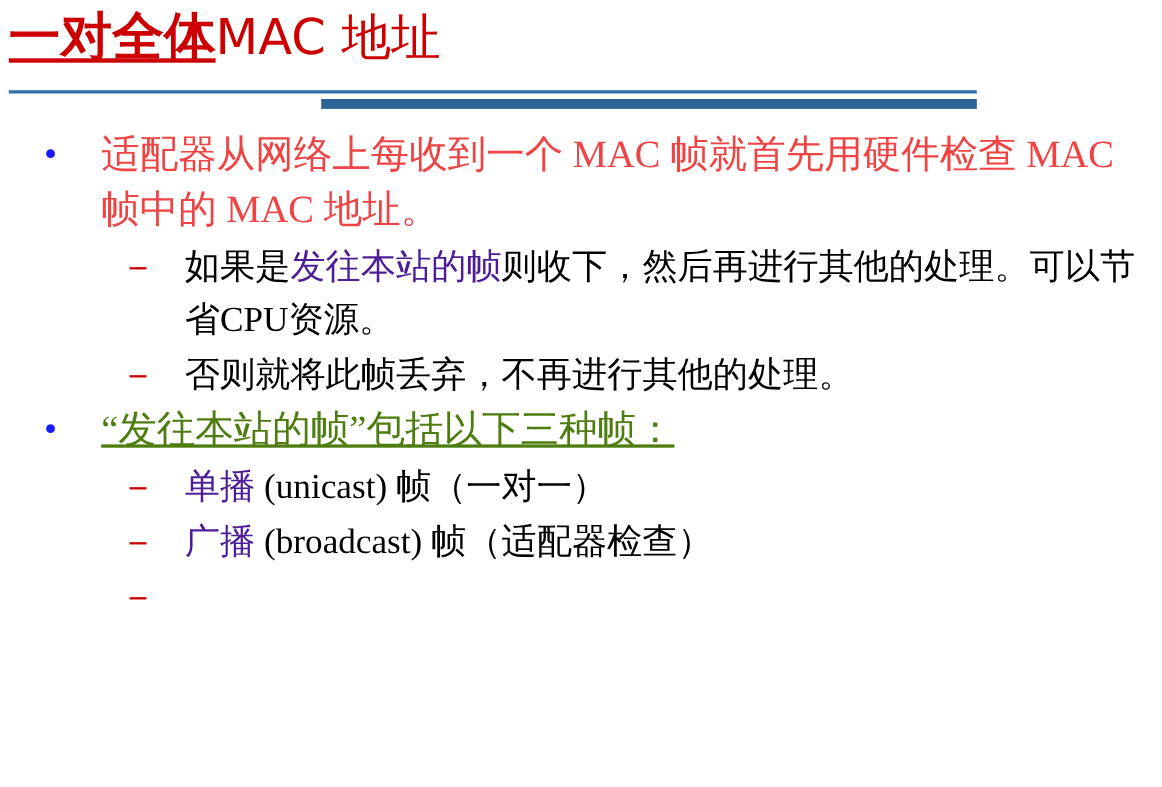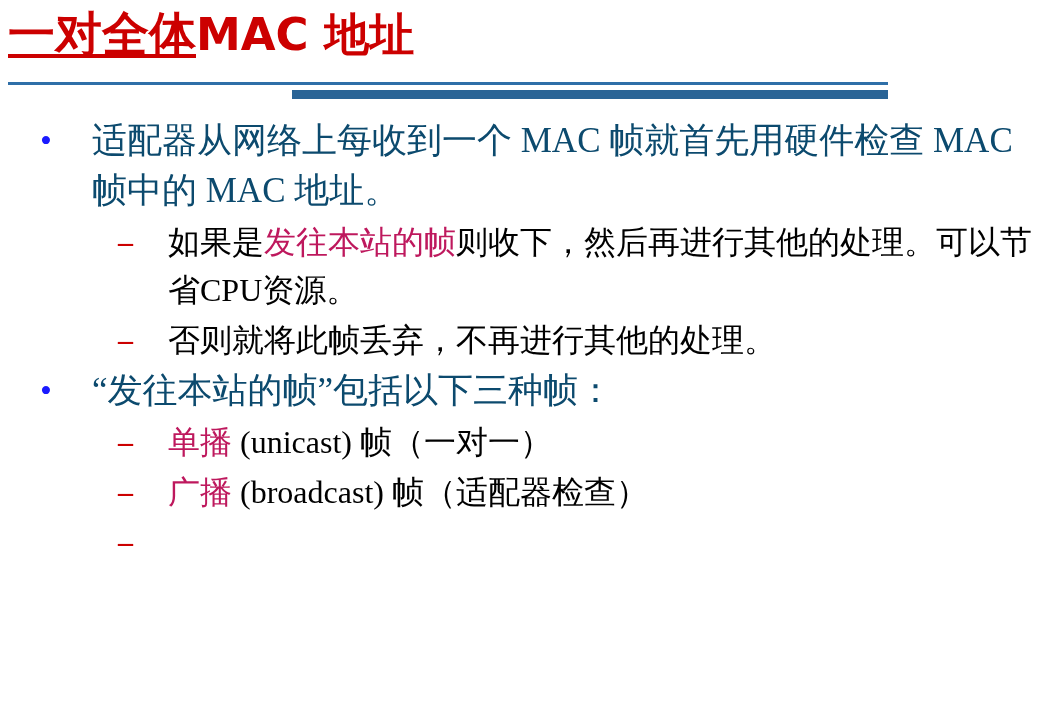--- a/index.html
+++ b/index.html
@@ -35,21 +35,21 @@
     color: #cc0000;
     white-space: nowrap;
   }
   .title-cn {
     text-decoration: underline;
     text-decoration-color: #cc0000;
     text-underline-offset: 4px;
   }
   .title-en {
     font-family: "DejaVu Sans", sans-serif;
-    font-weight: bold;
+    font-weight: normal;
     font-size: 45px;
   }
 
   
   .divider-wrap {
     position: absolute;
     left: 0;
     top: 82px;
     width: 1056px;
     height: 20px;
@@ -88,24 +88,25 @@
     position: absolute;
     left: 40px;
     top: 0;
     font-size: 34px;
     line-height: 50px;
     color: #1a1aff;
   }
   .lvl1 .text {
     font-size: 35px;
     line-height: 50px;
-    color: #0c4a6e;
+    color: #ef4444;
   }
   .lvl1.blue .text {
-    color: #0c4a6e;
+    color: #4d7c0f;
+    text-decoration: underline;
   }
 
   .lvl2 {
     position: relative;
     padding-left: 168px;
     margin-bottom: 2px;
   }
   .lvl2 .dash {
     position: absolute;
     left: 118px;
@@ -114,21 +115,21 @@
     line-height: 48px;
     font-weight: bold;
     color: #cc0000;
   }
   .lvl2 .text {
     font-size: 32px;
     line-height: 48px;
     color: #000000;
   }
 
-  .red { color: #be185d; }
+  .red { color: #4c1d95; }
   .en { font-family: "Liberation Serif", serif; }
 </style>
 </head>
 <body>
 
 <div class="slide">
 
   <div class="title-area">
     <div class="title-line">
       <span class="title-cn">一对全体</span><span class="title-en">MAC 地址</span>

